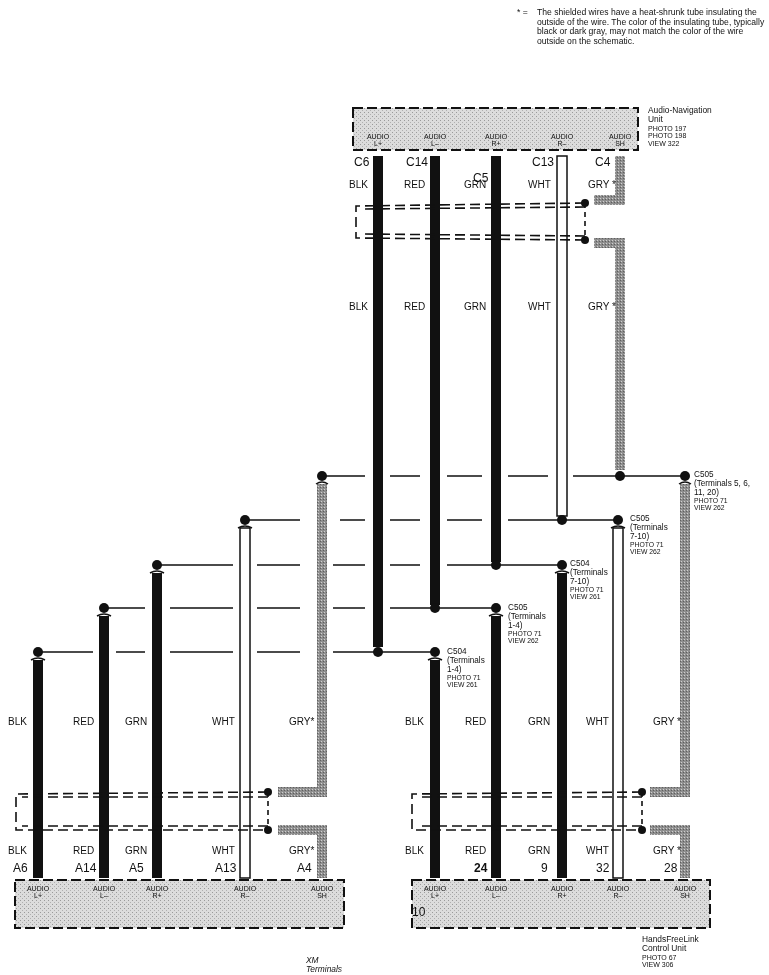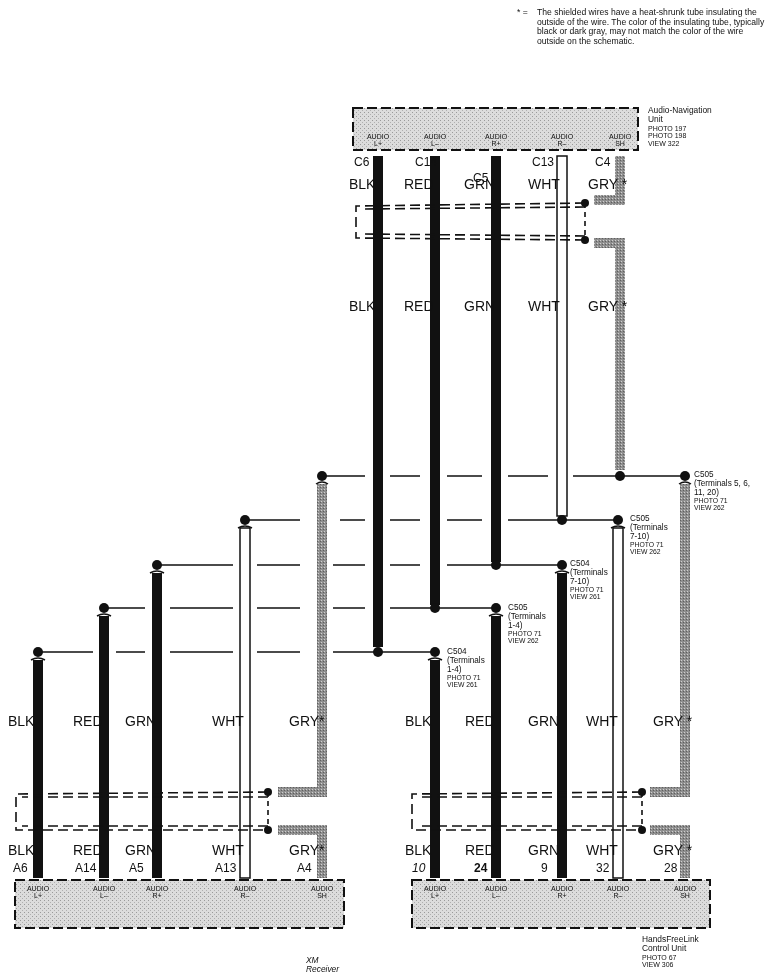--- a/index.html
+++ b/index.html
@@ -6,21 +6,21 @@
     body { width: 769px; height: 975px; position: relative; overflow: hidden;
            font-family: "Liberation Sans", sans-serif; color: #111; }
     svg { position: absolute; left: 0; top: 0; }
     .note { position: absolute; left: 537px; top: 8px; width: 230px;
             font-size: 8.6px; line-height: 9.6px; color: #111; }
     .note .star { position: absolute; left: -20px; top: 0; }
     .unit-label { position: absolute; font-size: 8.4px; line-height: 9.4px; }
     .unit-label .sub { font-size: 7px; line-height: 7.6px; display: block; }
     .conn-label { position: absolute; font-size: 8.2px; line-height: 9px; }
     .conn-label .sub { font-size: 6.8px; line-height: 7.2px; display: block; }
-    .wire-label { position: absolute; font-size: 14px; line-height: 9px; }
+    .wire-label { position: absolute; font-size: 10px; line-height: 9px; }
     .pin-label { position: absolute; font-size: 7px; line-height: 7.4px;
                  text-align: center; width: 40px; }
     .term-label { position: absolute; font-size: 12px; line-height: 9px; }
   </style>
 </head>
 <body>
 
 <svg width="769" height="975" viewBox="0 0 769 975">
   <defs>
     <pattern id="stip" width="4" height="4" patternUnits="userSpaceOnUse">
@@ -161,21 +161,21 @@
   <span class="sub">VIEW 322</span>
 </div>
 
 <div class="pin-label" style="left:358px; top:133px;"><span>AUDIO</span><br><span>L+</span></div>
 <div class="pin-label" style="left:415px; top:133px;"><span>AUDIO</span><br><span>L–</span></div>
 <div class="pin-label" style="left:476px; top:133px;"><span>AUDIO</span><br><span>R+</span></div>
 <div class="pin-label" style="left:542px; top:133px;"><span>AUDIO</span><br><span>R–</span></div>
 <div class="pin-label" style="left:600px; top:133px;"><span>AUDIO</span><br><span>SH</span></div>
 
 <div class="term-label" style="left:354px; top:158px;">C6</div>
-<div class="term-label" style="left:415px; top:158px;">C14</div>
+<div class="term-label" style="left:406px; top:158px;">C14</div>
 <div class="term-label" style="left:473px; top:158px;margin-top:16px;">C5</div>
 <div class="term-label" style="left:532px; top:158px;">C13</div>
 <div class="term-label" style="left:595px; top:158px;">C4</div>
 
 <div class="wire-label" style="left:349px; top:180px;">BLK</div>
 <div class="wire-label" style="left:404px; top:180px;">RED</div>
 <div class="wire-label" style="left:464px; top:180px;">GRN</div>
 <div class="wire-label" style="left:528px; top:180px;">WHT</div>
 <div class="wire-label" style="left:588px; top:180px;">GRY *</div>
 
@@ -225,38 +225,38 @@
 <div class="term-label" style="left:297px; top:864px;">A4</div>
 
 <div class="pin-label" style="left:18px; top:885px;"><span>AUDIO</span><br><span>L+</span></div>
 <div class="pin-label" style="left:84px; top:885px;"><span>AUDIO</span><br><span>L–</span></div>
 <div class="pin-label" style="left:137px; top:885px;"><span>AUDIO</span><br><span>R+</span></div>
 <div class="pin-label" style="left:225px; top:885px;"><span>AUDIO</span><br><span>R–</span></div>
 <div class="pin-label" style="left:302px; top:885px;"><span>AUDIO</span><br><span>SH</span></div>
 
 <div class="unit-label" style="left:306px; top:956px;font-style:italic;">
   <span>XM</span><br>
-  <span>Receiver</span>
+  <span>Terminals</span>
   <span class="sub">PHOTO 66</span>
   <span class="sub">VIEW 349</span>
 </div>
 
 <div class="wire-label" style="left:405px; top:717px;">BLK</div>
 <div class="wire-label" style="left:465px; top:717px;">RED</div>
 <div class="wire-label" style="left:528px; top:717px;">GRN</div>
 <div class="wire-label" style="left:586px; top:717px;">WHT</div>
 <div class="wire-label" style="left:653px; top:717px;">GRY *</div>
 
 <div class="wire-label" style="left:405px; top:846px;">BLK</div>
 <div class="wire-label" style="left:465px; top:846px;">RED</div>
 <div class="wire-label" style="left:528px; top:846px;">GRN</div>
 <div class="wire-label" style="left:586px; top:846px;">WHT</div>
 <div class="wire-label" style="left:653px; top:846px;">GRY *</div>
 
-<div class="term-label" style="left:412px; top:864px;font-style:italic;">10</div>
+<div class="term-label" style="left:412px; top:908px;">10</div>
 <div class="term-label" style="left:474px; top:864px;font-weight:bold;">24</div>
 <div class="term-label" style="left:541px; top:864px;">9</div>
 <div class="term-label" style="left:596px; top:864px;">32</div>
 <div class="term-label" style="left:664px; top:864px;">28</div>
 
 <div class="pin-label" style="left:415px; top:885px;"><span>AUDIO</span><br><span>L+</span></div>
 <div class="pin-label" style="left:476px; top:885px;"><span>AUDIO</span><br><span>L–</span></div>
 <div class="pin-label" style="left:542px; top:885px;"><span>AUDIO</span><br><span>R+</span></div>
 <div class="pin-label" style="left:598px; top:885px;"><span>AUDIO</span><br><span>R–</span></div>
 <div class="pin-label" style="left:665px; top:885px;"><span>AUDIO</span><br><span>SH</span></div>

